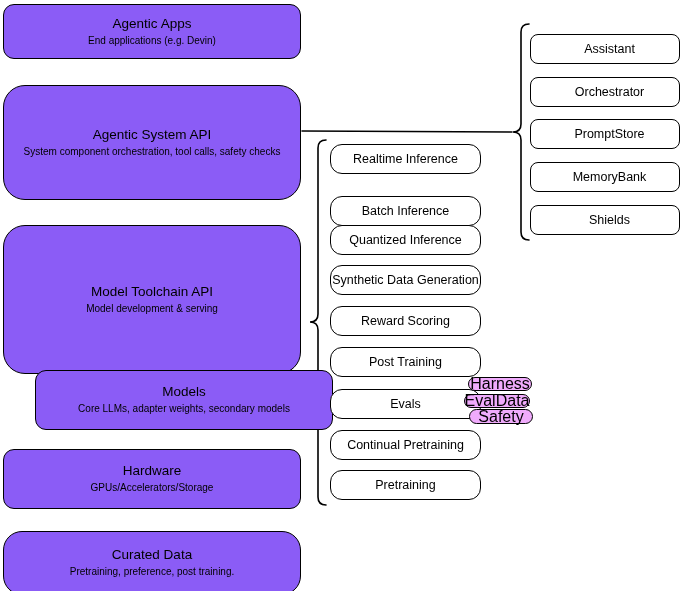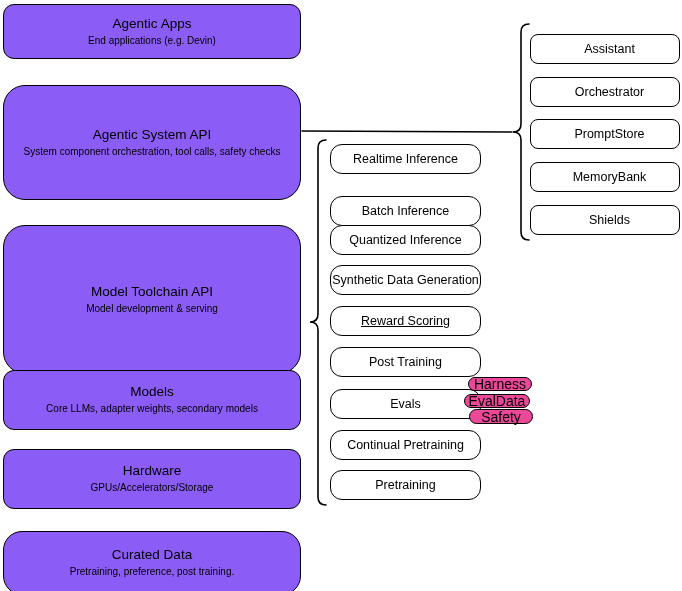--- a/index.html
+++ b/index.html
@@ -71,25 +71,25 @@
     justify-content: center;
     font-size: 12.5px;
     padding-left: 9px;
   }
   
   .tag {
     position: absolute;
     box-sizing: border-box;
     border: 1.3px solid #000000;
     border-radius: 8px;
-    background: #ec4899;
+    background: #f0abfc;
     display: flex;
     align-items: center;
     justify-content: center;
-    font-size: 14px;
+    font-size: 16px;
     line-height: 1;
     z-index: 3;
   }
 </style>
 </head>
 <body>
 
 <div class="canvas">
 
   <svg class="wires" viewBox="0 0 682 591" xmlns="http://www.w3.org/2000/svg">
@@ -106,40 +106,40 @@
   <div class="node r-big" style="top:85px;height:115px;">
     <div class="node-title">Agentic System API</div>
     <div class="node-sub">System component orchestration, tool calls, safety checks</div>
   </div>
 
   <div class="node r-big" style="top:225px;height:149px;">
     <div class="node-title">Model Toolchain API</div>
     <div class="node-sub">Model development &amp; serving</div>
   </div>
 
-  <div class="node r-small" style="top:370px;height:60px;">
+  <div class="node r-small" style="top:370px;height:60px;margin-left:32px;">
     <div class="node-title">Models</div>
     <div class="node-sub">Core LLMs, adapter weights, secondary models</div>
   </div>
 
   <div class="node r-small" style="top:449px;height:60px;">
     <div class="node-title">Hardware</div>
     <div class="node-sub">GPUs/Accelerators/Storage</div>
   </div>
 
   <div class="node r-small" style="top:531px;height:64px;border-radius:19px;">
     <div class="node-title">Curated Data</div>
     <div class="node-sub">Pretraining, preference, post training.</div>
   </div>
 
   <div class="titem" style="top:144px;">Realtime Inference</div>
   <div class="titem" style="top:196px;">Batch Inference</div>
   <div class="titem" style="top:225px;">Quantized Inference</div>
   <div class="titem" style="top:265px;">Synthetic Data Generation</div>
-  <div class="titem" style="top:306px;text-decoration:underline;">Reward Scoring</div>
+  <div class="titem" style="top:306px;">Reward Scoring</div>
   <div class="titem" style="top:347px;">Post Training</div>
   <div class="titem" style="top:389px;">Evals</div>
   <div class="titem" style="top:430px;">Continual Pretraining</div>
   <div class="titem" style="top:470px;">Pretraining</div>
 
   <div class="tag" style="left:468px;top:377px;width:64px;height:14px;">Harness</div>
   <div class="tag" style="left:464px;top:394px;width:66px;height:14px;">EvalData</div>
   <div class="tag" style="left:469px;top:409px;width:64px;height:15px;">Safety</div>
 
   <div class="citem" style="top:34px;">Assistant</div>

